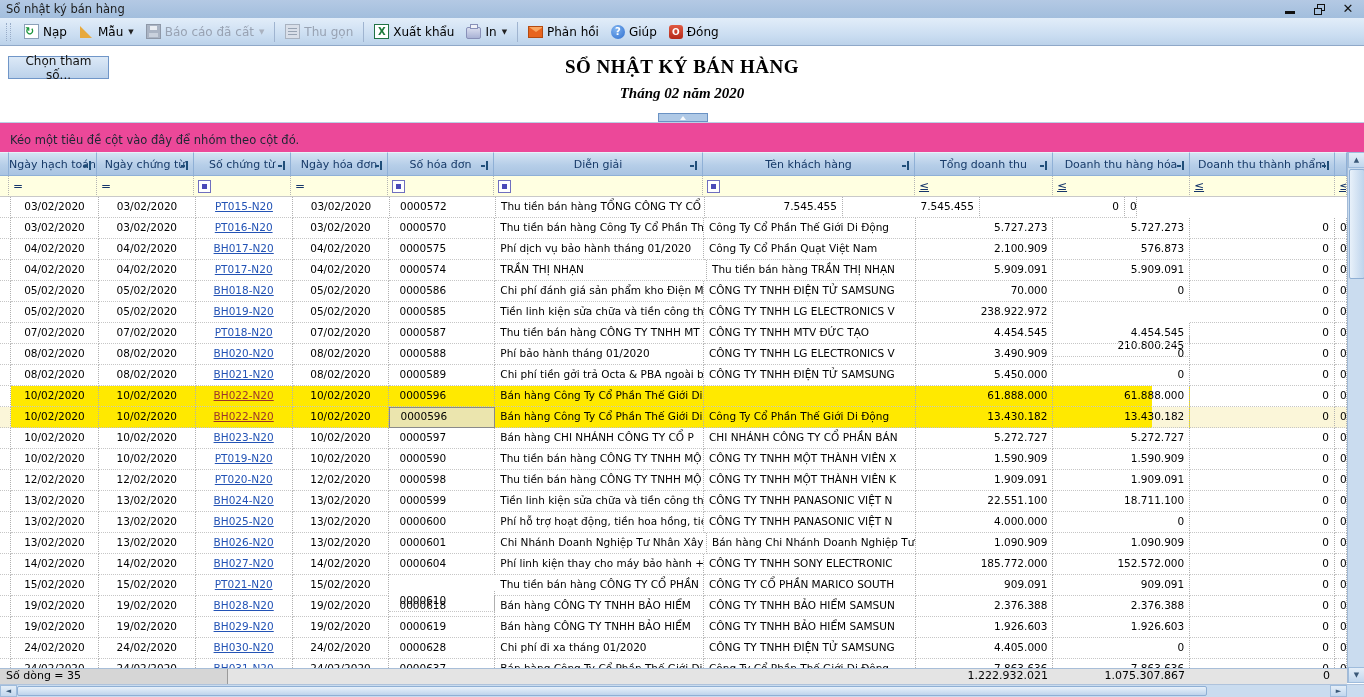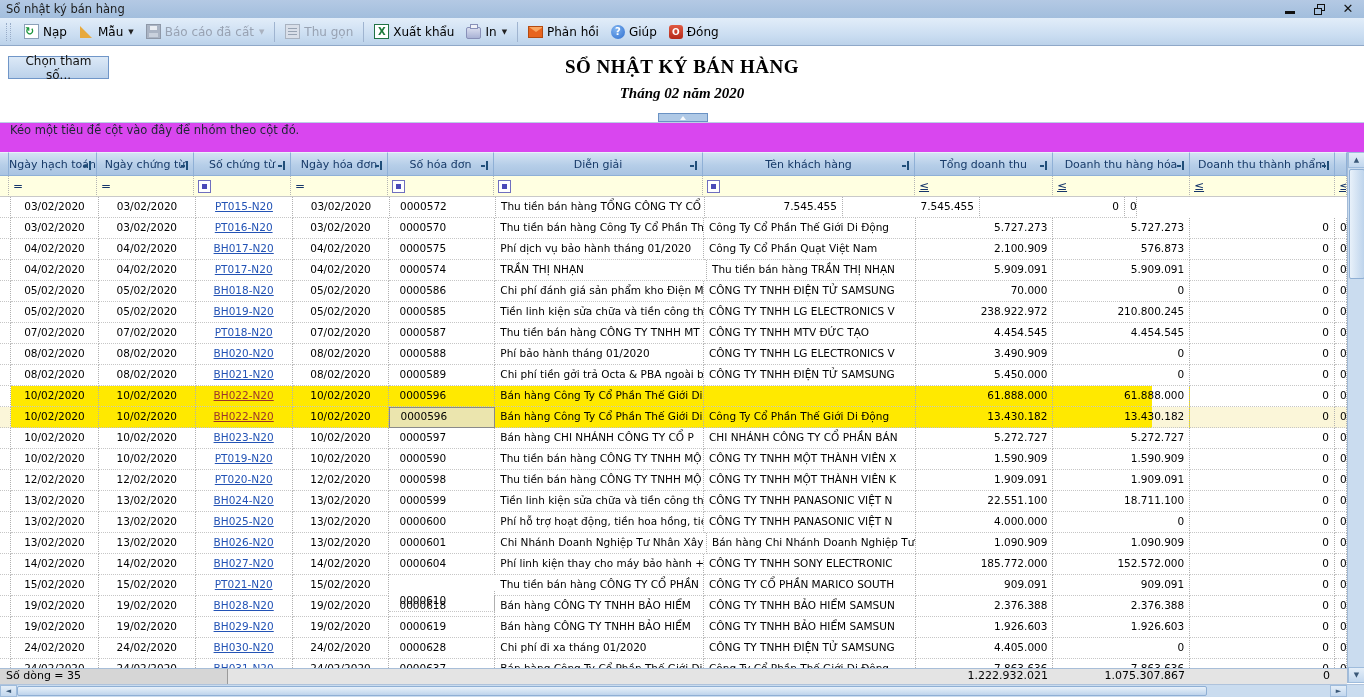--- a/index.html
+++ b/index.html
@@ -52,22 +52,22 @@
   #report-title{position:absolute;left:0;top:56px;width:1364px;text-align:center;
     font-family:"Liberation Serif","DejaVu Serif",serif;font-size:19px;font-weight:bold;color:#000;letter-spacing:.5px;}
   #report-subtitle{position:absolute;left:0;top:85px;width:1364px;text-align:center;
     font-family:"Liberation Serif","DejaVu Serif",serif;font-size:15px;font-weight:bold;font-style:italic;color:#000;}
   #collapse-handle{position:absolute;left:658px;top:113px;width:50px;height:9px;box-sizing:border-box;
     background:#AFC9E6;border:1px solid #6A92C4;z-index:6;display:flex;align-items:center;justify-content:center;}
   #collapse-handle::before{content:"";width:0;height:0;border-left:3px solid transparent;border-right:3px solid transparent;border-bottom:4px solid #F6F9FC;}
 
   
   #groupbar{position:absolute;left:0;top:122px;width:1364px;height:36px;box-sizing:border-box;
-    background:#d946ef;border-top:1px solid #BCCFE6;border-bottom:1px solid #7FA5CF;
-    display:flex;padding-left:10px;font-size:11.5px;color:#1d2733;}
+    background:#ec4899;border-top:1px solid #BCCFE6;border-bottom:1px solid #7FA5CF;
+    display:flex;align-items:center;padding-left:10px;font-size:11.5px;color:#1d2733;}
 
   
   #grid{position:absolute;left:0;top:152px;width:1347px;}
   #grid-header{display:flex;height:24px;}
   .h-cell{box-sizing:border-box;height:24px;position:relative;overflow:hidden;white-space:nowrap;
     background:linear-gradient(#D4E3F3,#B6CEE8 55%,#A9C4E2);
     border-right:1px solid #8FB0D6;border-bottom:1px solid #8FB0D6;border-top:1px solid #E9F1F9;
     display:flex;align-items:center;justify-content:center;font-size:11px;color:#173A68;}
   .pin-icon{position:absolute;right:3px;top:8px;width:9px;height:9px;display:inline-block;}
   .pin-icon::before{content:"";position:absolute;right:2px;top:0;width:2px;height:9px;background:#1F4E79;}
@@ -349,21 +349,21 @@
       <div class="g-row">
         <div class="g-cell al-l" style="width: 9px;"></div>
         <div class="g-cell al-c" style="width: 88px;">05/02/2020</div>
         <div class="g-cell al-c" style="width: 97px;">05/02/2020</div>
         <div class="g-cell al-c" style="width: 97px;"><a class="vlink">BH019-N20</a></div>
         <div class="g-cell al-c" style="width: 97px;">05/02/2020</div>
         <div class="g-cell al-l pad10" style="width: 106px;">0000585</div>
         <div class="g-cell al-l" style="width: 209px;">Tiền linh kiện sửa chữa và tiền công thá</div>
         <div class="g-cell al-l" style="width: 212px;">CÔNG TY TNHH LG ELECTRONICS V</div>
         <div class="g-cell al-r" style="width: 138px;">238.922.972</div>
-        <div class="g-cell al-r" style="width: 137px;">210.800.245</div>
+        <div class="g-cell al-r" style="width: 137px; margin-top: 34px;">210.800.245</div>
         <div class="g-cell al-r" style="width: 145px;">0</div>
         <div class="g-cell al-r" style="width: 12px;">0</div>
       </div>
       <div class="g-row">
         <div class="g-cell al-l" style="width: 9px;"></div>
         <div class="g-cell al-c" style="width: 88px;">07/02/2020</div>
         <div class="g-cell al-c" style="width: 97px;">07/02/2020</div>
         <div class="g-cell al-c" style="width: 97px;"><a class="vlink">PT018-N20</a></div>
         <div class="g-cell al-c" style="width: 97px;">07/02/2020</div>
         <div class="g-cell al-l pad10" style="width: 106px;">0000587</div>

